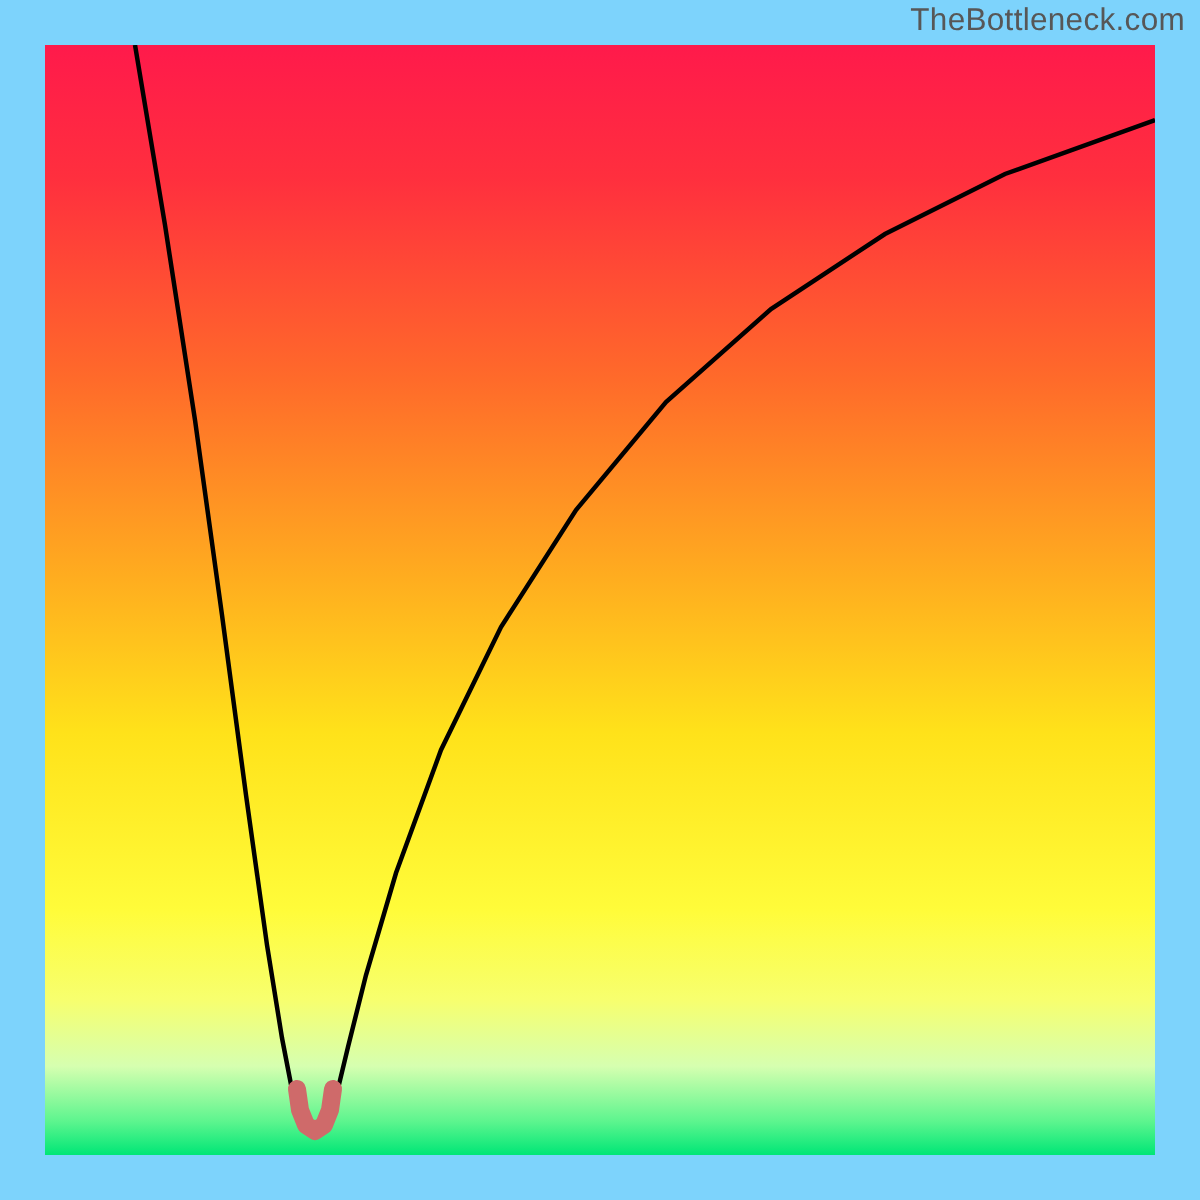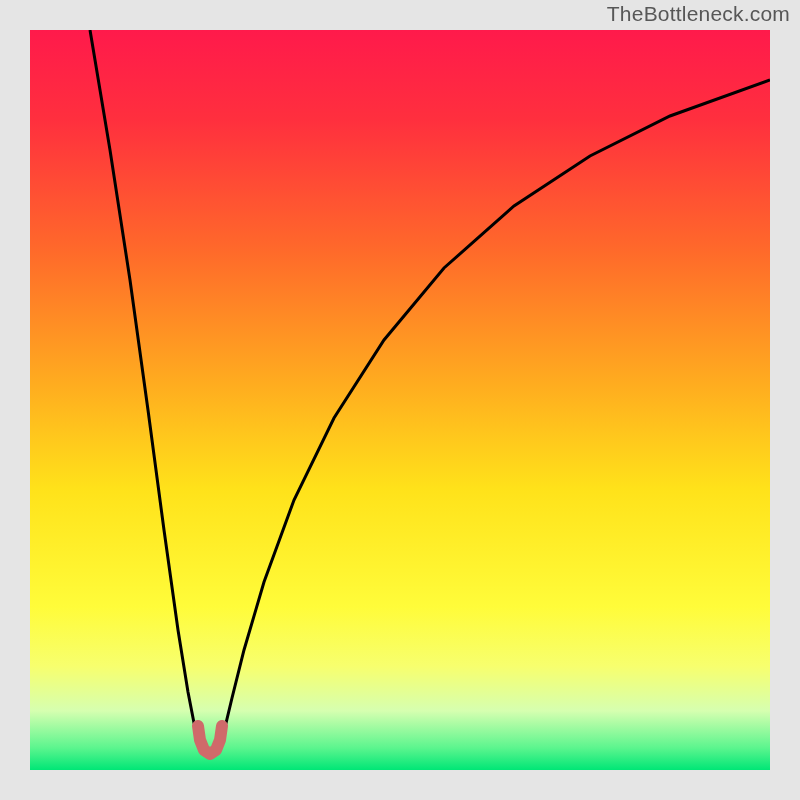--- a/index.html
+++ b/index.html
@@ -7,21 +7,21 @@
     padding: 0;
     width: 800px;
     height: 800px;
     overflow: hidden;
     font-family: Arial, Helvetica, sans-serif;
   }
   .frame {
     position: relative;
     width: 800px;
     height: 800px;
-    background: #e5e5e5;
+    background: #7dd3fc;
   }
   .watermark {
     position: absolute;
     top: 2px;
     right: 10px;
     color: #575757;
     font-size: 21px;
     font-weight: 400;
     letter-spacing: 0.2px;
     z-index: 5;

